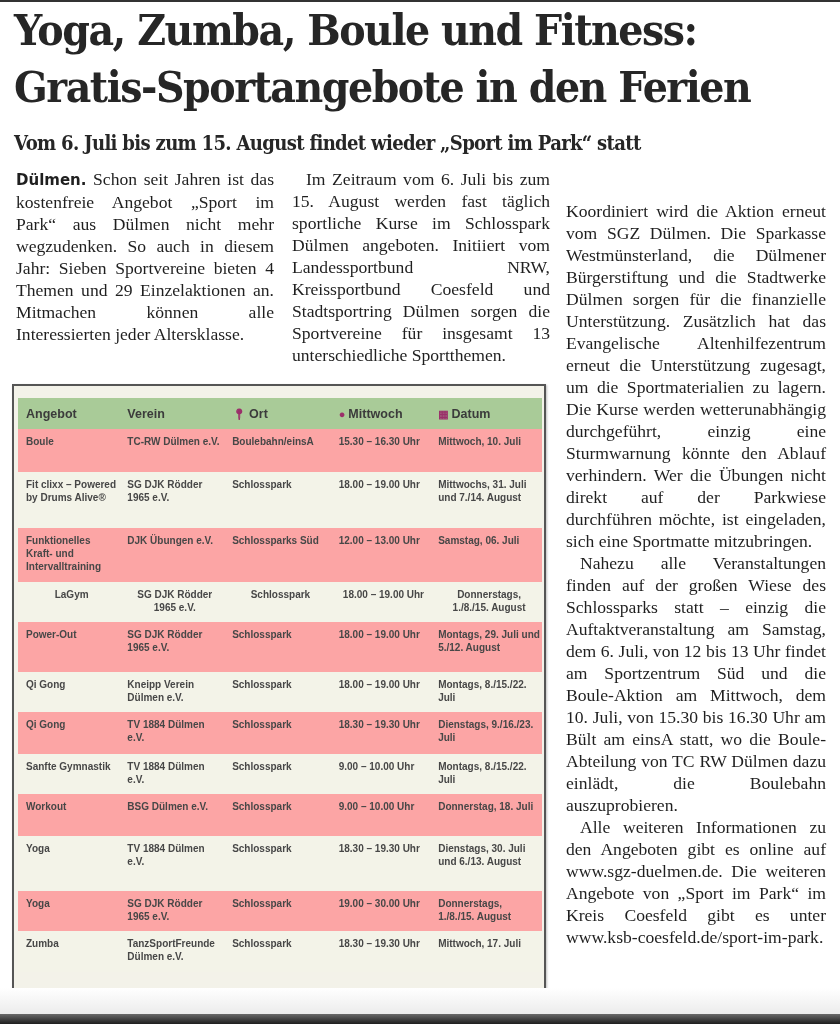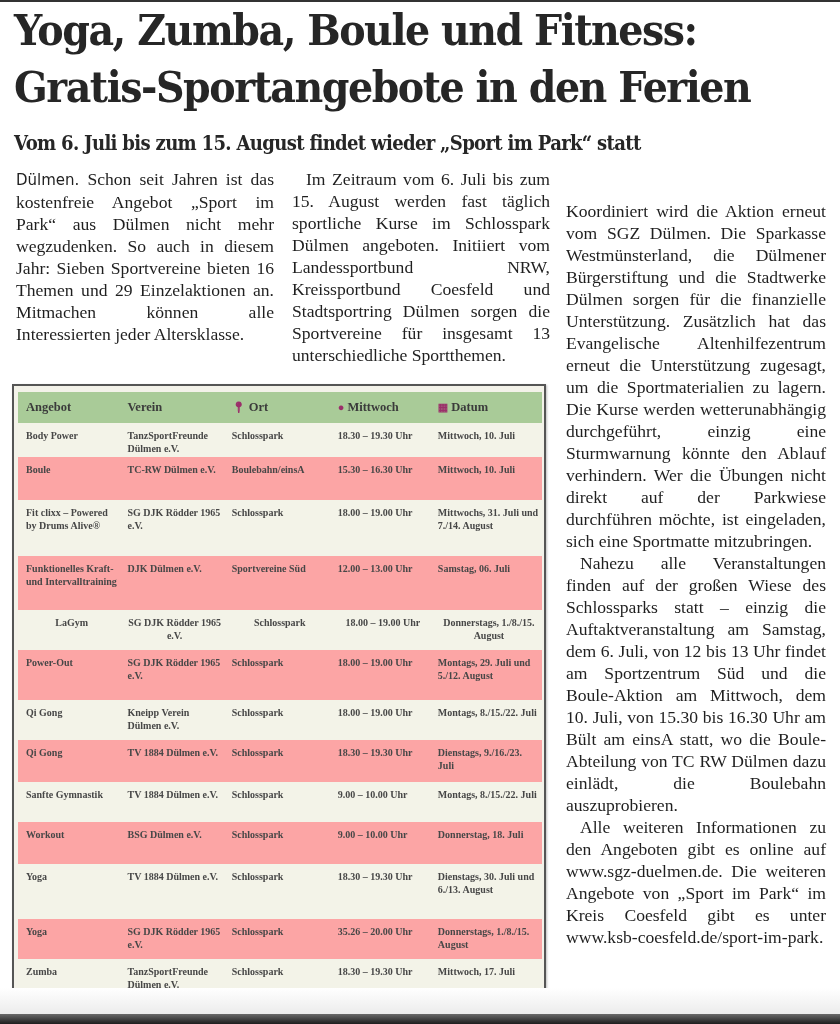--- a/index.html
+++ b/index.html
@@ -36,31 +36,31 @@
     position: absolute; top: 168px;
     font-family: "Liberation Serif", serif;
     font-size: 17.6px; line-height: 22px;
     text-align: justify; color: #1f1f1f;
   }
   .col p { margin: 0; }
   .col p.indent { text-indent: 14px; }
   .col1 { left: 16px; width: 258px; }
   .col2 { left: 292px; width: 258px; }
   .col3 { left: 566px; width: 260px; margin-top: 32px; }
-  .dateline { font-family: "DejaVu Sans", sans-serif; font-weight: normal; font-size: 15px; }
+  .dateline { font-family: "DejaVu Sans", sans-serif; font-weight: bold; font-size: 15px; }
 
   .table-box {
     position: absolute; left: 12px; top: 384px; width: 534px; height: 622px;
     border: 2px solid #555; background: #f3f2e9; box-sizing: border-box;
     box-shadow: 1px 1px 2px rgba(0,0,0,0.25);
   }
   table.schedule {
-    position: absolute; left: 4px; top: 6px; width: 524px;
+    position: absolute; left: 4px; top: 12px; width: 524px;
     border-collapse: collapse;
-    font-family: Liberation Serif, serif; font-size: 10px; color: #3c3c3c;
+    font-family: Liberation Sans, sans-serif; font-size: 10px; color: #3c3c3c;
   }
   table.schedule th {
     background: #a9cb98; text-align: left; font-size: 12.5px; font-weight: bold;
     color: #3b3b3b; height: 31px; padding: 0 0 0 8px; vertical-align: middle;
   }
   table.schedule td {
     padding: 6px 2px 0 8px; vertical-align: top; line-height: 13px; font-weight: bold;
     color: #474747;
   }
   table.schedule tr.odd td { background: #f3f3e8; }
@@ -74,21 +74,21 @@
 <div class="top-rule"></div>
 
 <h1 class="headline">
   <span>Yoga, Zumba, Boule und Fitness:</span><br>
   <span>Gratis-Sportangebote in den Ferien</span>
 </h1>
 
 <h2 class="subhead">Vom 6. Juli bis zum 15. August findet wieder „Sport im Park“ statt</h2>
 
 <div class="col col1">
-  <p><span class="dateline">Dülmen.</span><span> Schon seit Jahren ist das kostenfreie Angebot „Sport im Park“ aus Dülmen nicht mehr wegzudenken. So auch in diesem Jahr: Sieben Sportvereine bieten 16 Themen und 29 Einzelaktionen an. Mitmachen können alle Interessierten jeder Altersklasse.</span></p>
+  <p><span class="dateline">Dülmen.</span><span> Schon seit Jahren ist das kostenfreie Angebot „Sport im Park“ aus Dülmen nicht mehr wegzudenken. So auch in diesem Jahr: Sieben Sportvereine bieten 4 Themen und 29 Einzelaktionen an. Mitmachen können alle Interessierten jeder Altersklasse.</span></p>
 </div>
 
 <div class="col col2">
   <p class="indent">Im Zeitraum vom 6. Juli bis zum 15. August werden fast täglich sportliche Kurse im Schlosspark Dülmen angeboten. Initiiert vom Landessportbund NRW, Kreissportbund Coesfeld und Stadtsportring Dülmen sorgen die Sportvereine für insgesamt 13 unterschiedliche Sportthemen.</p>
 </div>
 
 <div class="col col3">
   <p>Koordiniert wird die Aktion erneut vom SGZ Dülmen. Die Sparkasse Westmünsterland, die Dülmener Bürgerstiftung und die Stadtwerke Dülmen sorgen für die finanzielle Unterstützung. Zusätzlich hat das Evangelische Altenhilfezentrum erneut die Unterstützung zugesagt, um die Sportmaterialien zu lagern. Die Kurse werden wetterunabhängig durchgeführt, einzig eine Sturmwarnung könnte den Ablauf verhindern. Wer die Übungen nicht direkt auf der Parkwiese durchführen möchte, ist eingeladen, sich eine Sportmatte mitzubringen.</p>
   <p class="indent">Nahezu alle Veranstaltungen finden auf der großen Wiese des Schlossparks statt – einzig die Auftaktveranstaltung am Samstag, dem 6. Juli, von 12 bis 13 Uhr findet am Sportzentrum Süd und die Boule-Aktion am Mittwoch, dem 10. Juli, von 15.30 bis 16.30 Uhr am Bült am einsA statt, wo die Boule-Abteilung von TC RW Dülmen dazu einlädt, die Boulebahn auszuprobieren.</p>
   <p class="indent">Alle weiteren Informationen zu den Angeboten gibt es online auf www.sgz-duelmen.de. Die weiteren Angebote von „Sport im Park“ im Kreis Coesfeld gibt es unter www.ksb-coesfeld.de/sport-im-park.</p>
@@ -99,45 +99,38 @@
     <thead>
       <tr>
         <th class="w1"><span>Angebot</span></th>
         <th class="w2"><span>Verein</span></th>
         <th class="w3"><span class="hicon">📍︎</span><span>Ort</span></th>
         <th class="w4"><span class="hicon">●</span><span>Mittwoch</span></th>
         <th class="w5"><span class="hicon">▦</span><span>Datum</span></th>
       </tr>
     </thead>
     <tbody id="rows">
-        <tr class="odd" style="height: 34px;">
-          <td>Body Power</td>
-          <td>TanzSportFreunde Dülmen e.V.</td>
-          <td>Schlosspark</td>
-          <td>18.30 – 19.30 Uhr</td>
-          <td>Mittwoch, 10. Juli</td>
-        </tr>
         <tr class="even" style="height: 43px;">
           <td>Boule</td>
           <td>TC-RW Dülmen e.V.</td>
           <td>Boulebahn/einsA</td>
           <td>15.30 – 16.30 Uhr</td>
           <td>Mittwoch, 10. Juli</td>
         </tr>
         <tr class="odd" style="height: 56px;">
           <td>Fit clixx – Powered by Drums Alive®</td>
           <td>SG DJK Rödder 1965 e.V.</td>
           <td>Schlosspark</td>
           <td>18.00 – 19.00 Uhr</td>
           <td>Mittwochs, 31. Juli und 7./14. August</td>
         </tr>
         <tr class="even" style="height: 54px;">
           <td>Funktionelles Kraft- und Intervalltraining</td>
-          <td>DJK Dülmen e.V.</td>
-          <td>Sportvereine Süd</td>
+          <td>DJK Übungen e.V.</td>
+          <td>Schlossparks Süd</td>
           <td>12.00 – 13.00 Uhr</td>
           <td>Samstag, 06. Juli</td>
         </tr>
         <tr class="odd" style="height: 40px; text-align: center;">
           <td>LaGym</td>
           <td>SG DJK Rödder 1965 e.V.</td>
           <td>Schlosspark</td>
           <td>18.00 – 19.00 Uhr</td>
           <td>Donnerstags, 1./8./15. August</td>
         </tr>
@@ -180,21 +173,21 @@
           <td>Yoga</td>
           <td>TV 1884 Dülmen e.V.</td>
           <td>Schlosspark</td>
           <td>18.30 – 19.30 Uhr</td>
           <td>Dienstags, 30. Juli und 6./13. August</td>
         </tr>
         <tr class="even" style="height: 40px;">
           <td>Yoga</td>
           <td>SG DJK Rödder 1965 e.V.</td>
           <td>Schlosspark</td>
-          <td>35.26 – 20.00 Uhr</td>
+          <td>19.00 – 30.00 Uhr</td>
           <td>Donnerstags, 1./8./15. August</td>
         </tr>
         <tr class="odd" style="height: 41px;">
           <td>Zumba</td>
           <td>TanzSportFreunde Dülmen e.V.</td>
           <td>Schlosspark</td>
           <td>18.30 – 19.30 Uhr</td>
           <td>Mittwoch, 17. Juli</td>
         </tr>
       </tbody>

